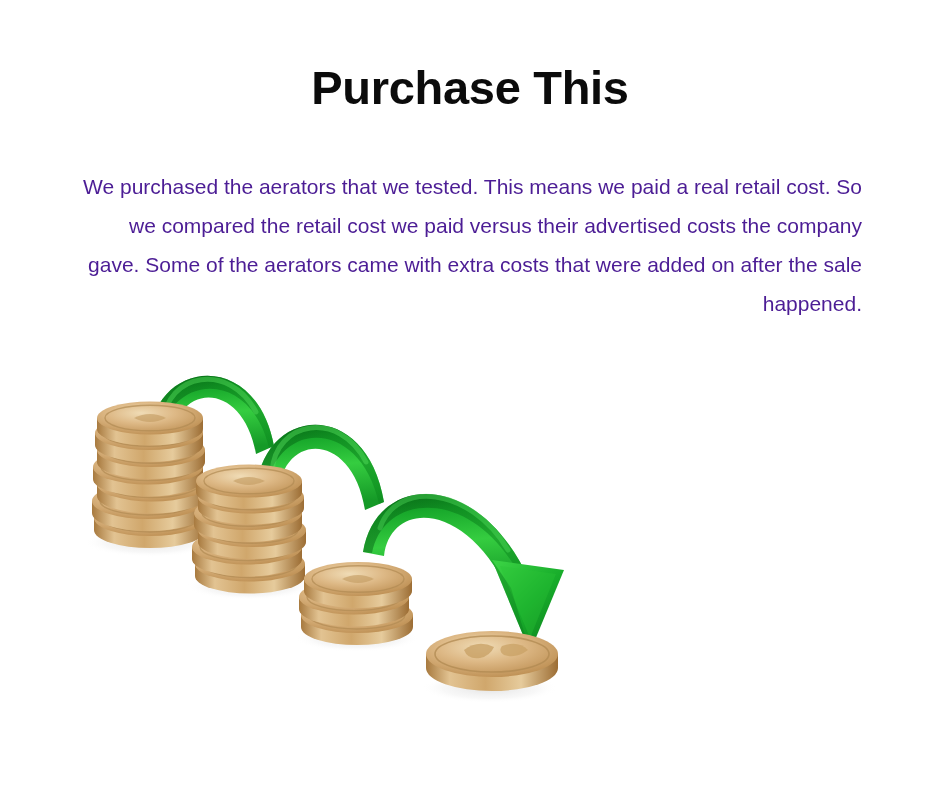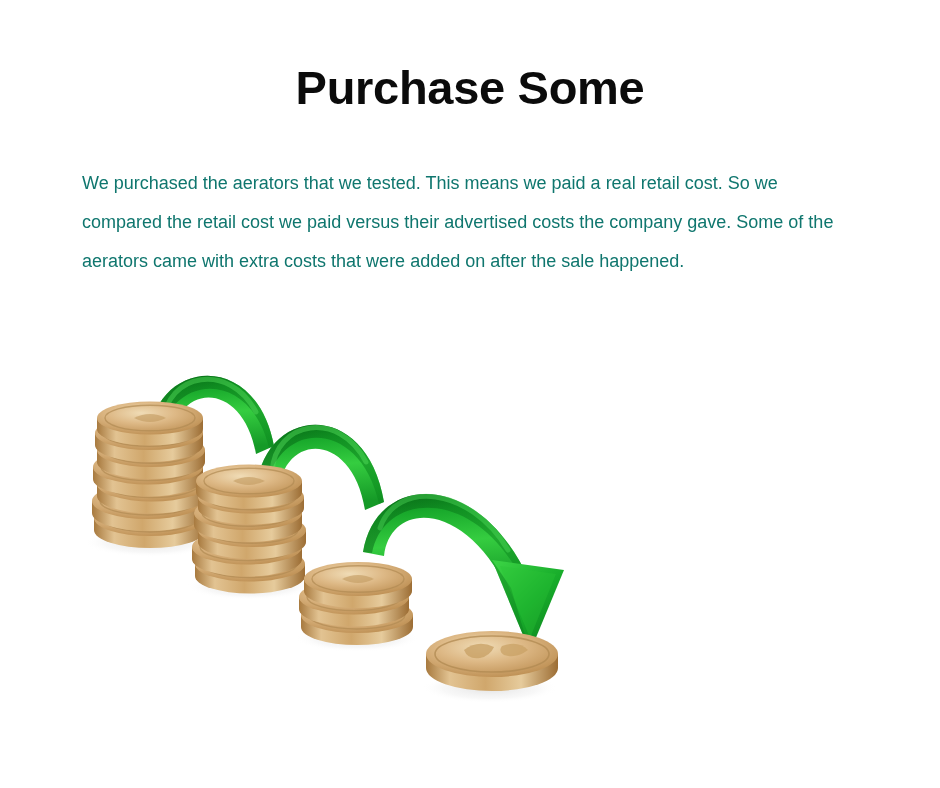--- a/index.html
+++ b/index.html
@@ -31,45 +31,45 @@
     font-weight: 700;
     letter-spacing: -0.3px;
     line-height: 1.0;
     color: #0b0b0b;
   }
   .body-copy {
     position: absolute;
     left: 82px;
     top: 146px;
     width: 780px;
-    text-align: left;
-    font-size: 18px;
+    text-align: right;
+    font-size: 21px;
     font-weight: 400;
     line-height: 39px;
-    color: #0f766e;
+    color: #4c1d95;
   }
   .coin-figure {
     position: absolute;
     left: 60px;
     top: 320px;
     width: 680px;
     height: 430px;
   }
   .coin-figure svg {
     display: block;
     width: 100%;
     height: 100%;
   }
 </style>
 </head>
 <body>
 
 <div class="slide">
 
-  <h1 class="slide-title">Purchase Some</h1>
+  <h1 class="slide-title">Purchase This</h1>
 
   <p class="body-copy">We purchased the aerators that we tested. This means we paid a real retail cost. So we compared the retail cost we paid versus their advertised costs the company gave. Some of the aerators came with extra costs that were added on after the sale happened.</p>
 
   <div class="coin-figure">
     <svg viewBox="0 0 680 430" xmlns="http://www.w3.org/2000/svg">
       <defs>
 
         <radialGradient id="coinFace" cx="42%" cy="35%" r="72%">
           <stop offset="0%" stop-color="#f0dcb6"></stop>
           <stop offset="45%" stop-color="#ddb885"></stop>

